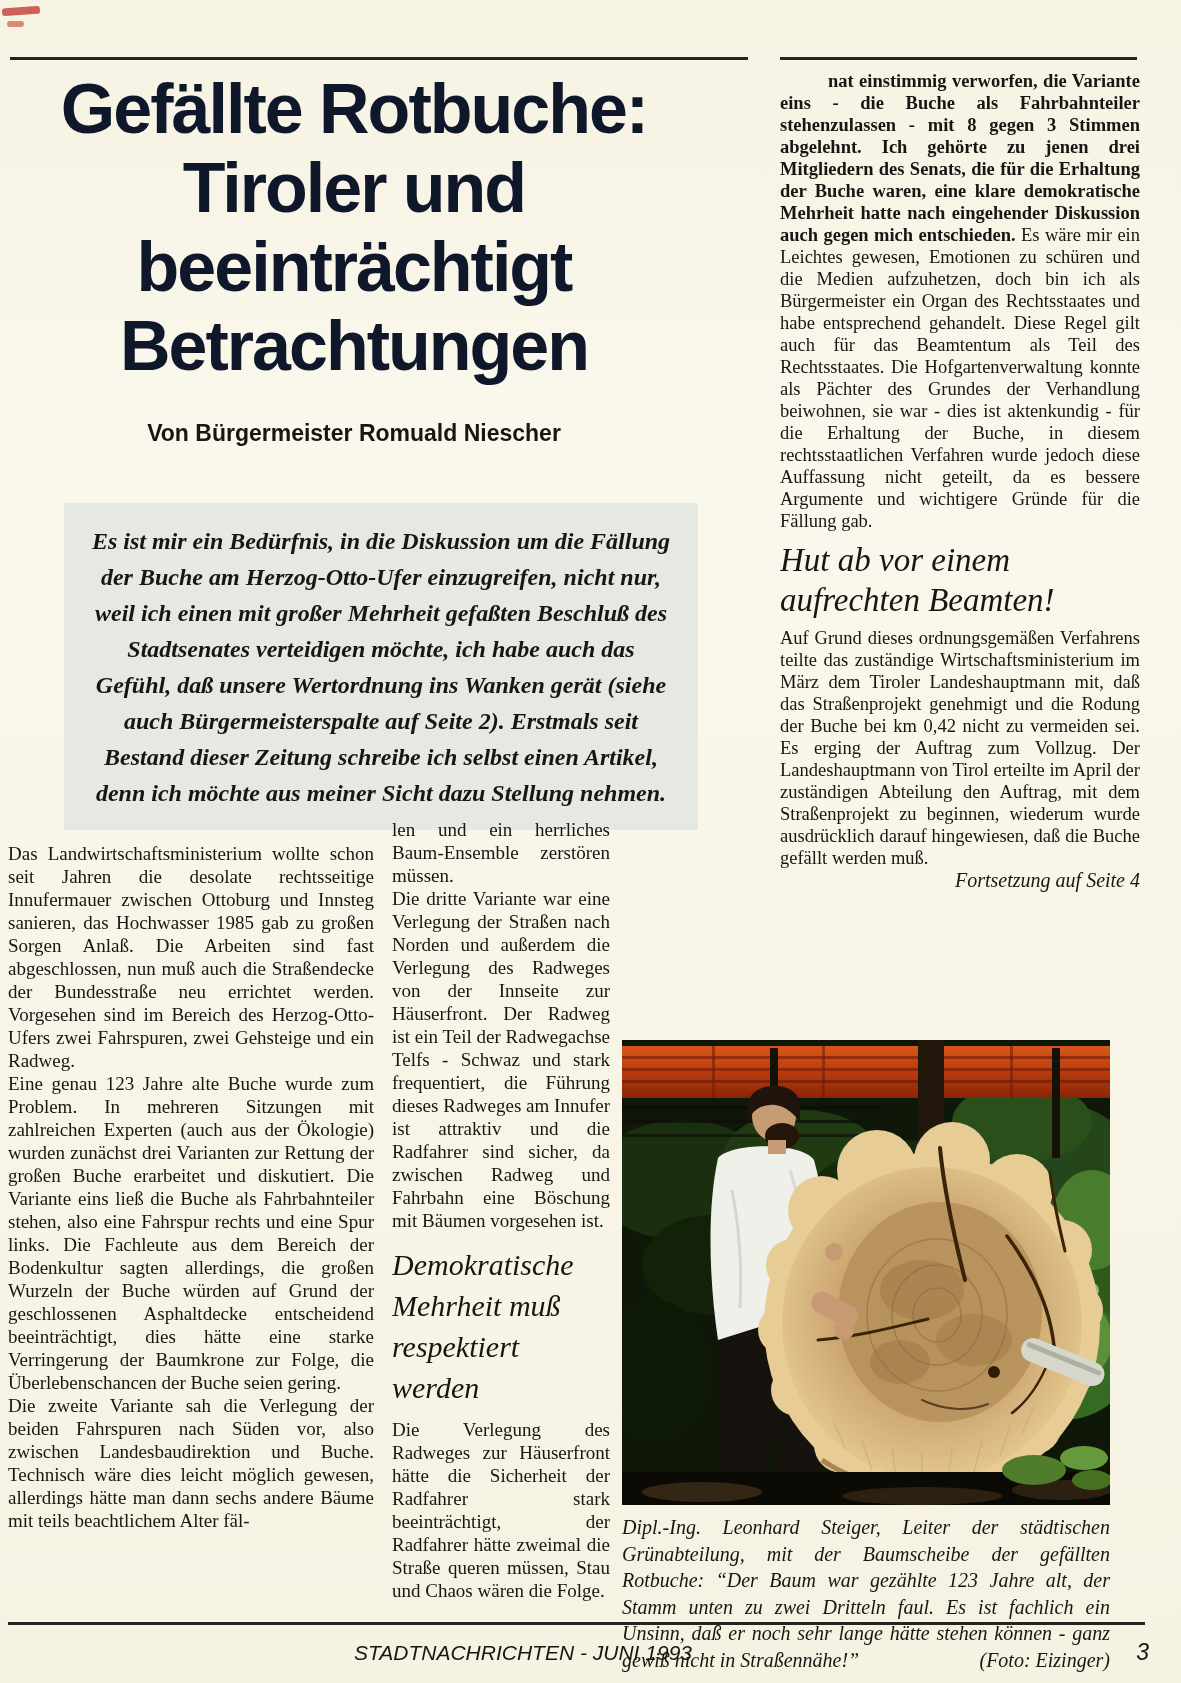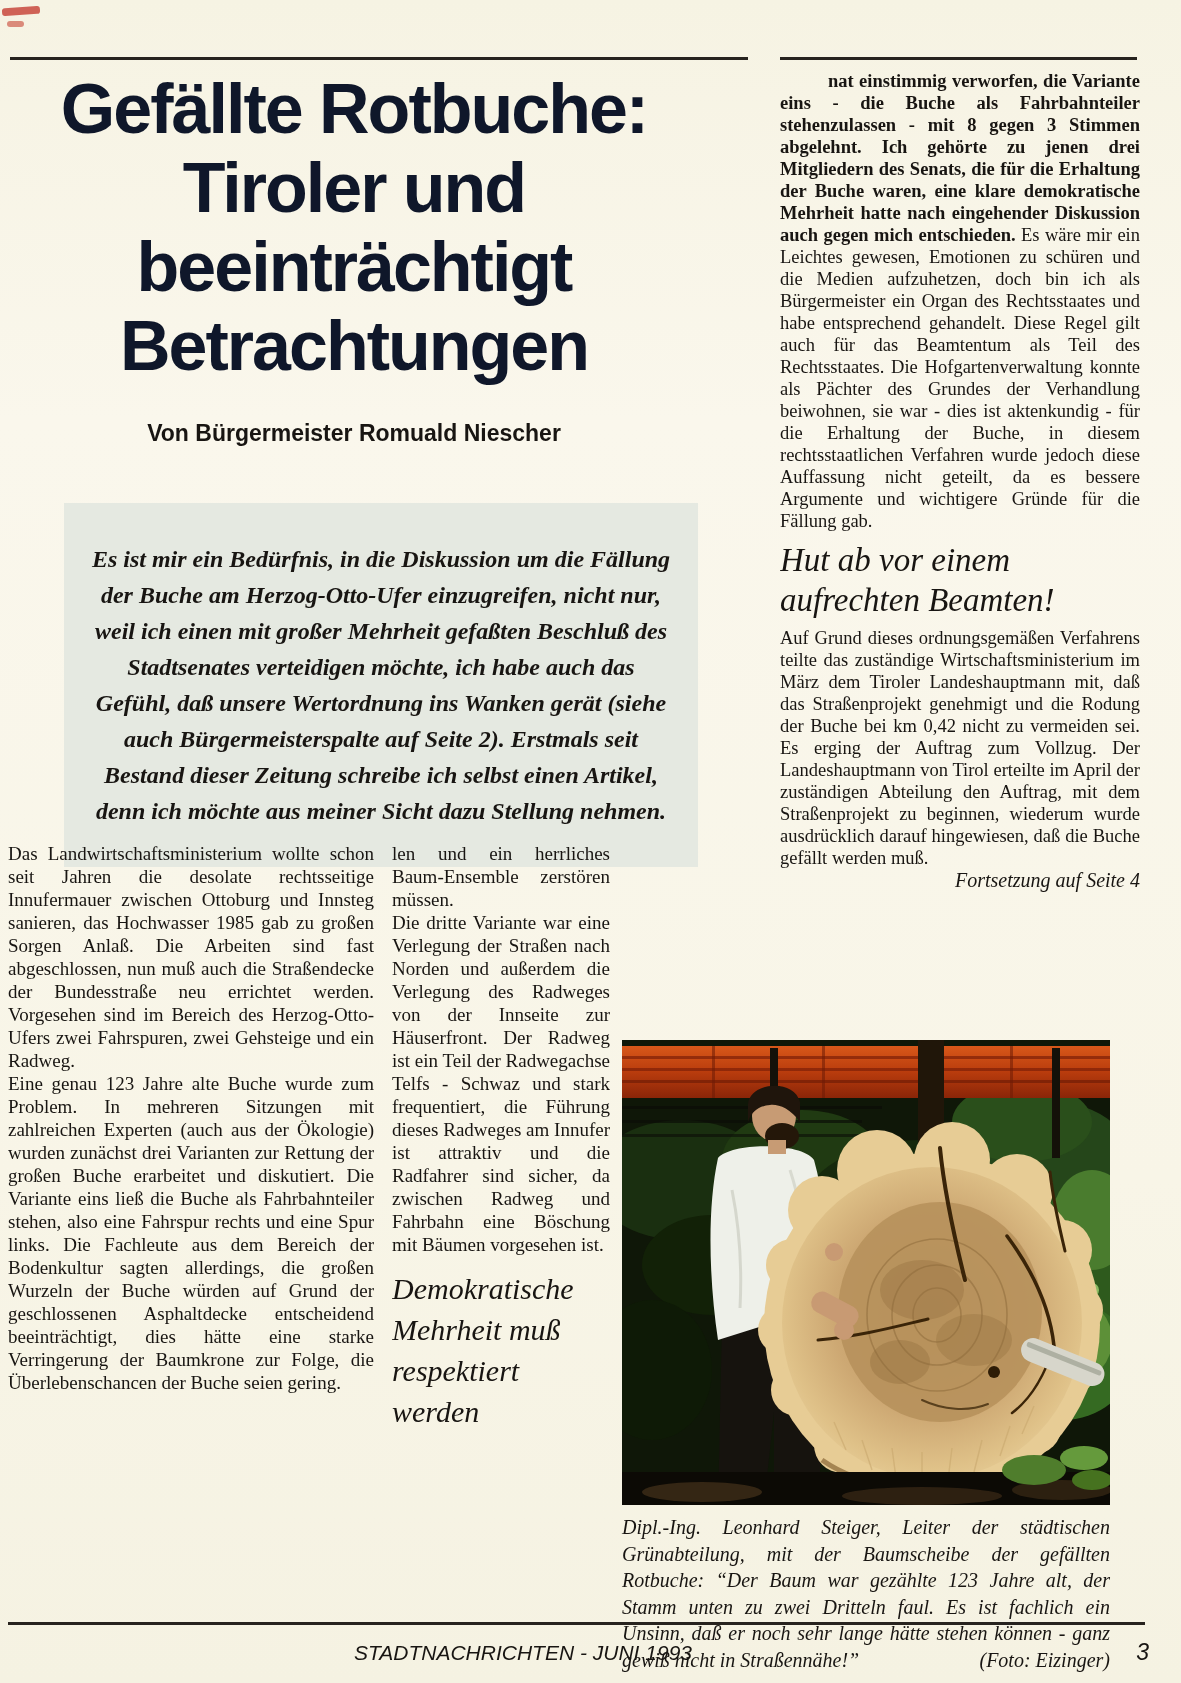--- a/index.html
+++ b/index.html
@@ -15,33 +15,33 @@
     left:28px; top:70px; width:652px; text-align:center;
     font-family:"Liberation Sans", sans-serif;
     font-weight:600; font-size:70px; line-height:79px; letter-spacing:-2px;
   }
   .byline {
     left:28px; top:420px; width:652px; text-align:center;
     font-family:"Liberation Sans", sans-serif; font-weight:bold; font-size:23px;
   }
   
   .introbox {
-    left:64px; top:503px; width:634px; height:364px; background:#e5e9e1;
+    left:64px; top:503px; width:634px; height:327px; background:#e5e9e1;
     display:flex; align-items:center; justify-content:center;
   }
   .introbox p {
     margin:0; padding:10px 24px; text-align:center;
     font-style:italic; font-weight:bold; font-size:24px; line-height:36px;
   }
   
   .col { text-align:justify; font-size:19px; line-height:23px; overflow:hidden; }
   .col p { margin:0; }
   .b { font-weight:bold;margin-left:48px; }
   .col-left   { left:8px;   top:842px; width:366px; height:784px; }
-  .col-middle { left:392px; top:842px; width:360px; height:784px; }
+  .col-middle { left:392px; top:818px; width:360px; height:784px; }
   .col-right  { left:780px; top:70px;  width:360px; height:960px; font-size:18.5px; line-height:22px;}
   .photo-push { float:right; clear:right; width:142px; height:586px; margin-top:198px; }
   .mid-heading {
     font-style:italic; font-size:30px; line-height:41px; font-weight:400;
     text-align:left; margin:12px 0 10px 0;
   }
   .right-heading {
     font-style:italic; font-size:33px; line-height:40px; font-weight:400;
     text-align:left; margin:8px 0 7px 0;
   }
@@ -86,27 +86,29 @@
 
 <div class="abs byline">Von Bürgermeister Romuald Niescher</div>
 
 <div class="abs introbox">
   <p>Es ist mir ein Bedürfnis, in die Diskussion um die Fällung der Buche am Herzog-Otto-Ufer einzugreifen, nicht nur, weil ich einen mit großer Mehrheit gefaßten Beschluß des Stadtsenates verteidigen möchte, ich habe auch das Gefühl, daß unsere Wertordnung ins Wanken gerät (siehe auch Bürgermeisterspalte auf Seite 2). Erstmals seit Bestand dieser Zeitung schreibe ich selbst einen Artikel, denn ich möchte aus meiner Sicht dazu Stellung nehmen.</p>
 </div>
 
 <div class="abs col col-left">
   <p>Das Landwirtschaftsministerium wollte schon seit Jahren die desolate rechtsseitige Innufermauer zwischen Ottoburg und Innsteg sanieren, das Hochwasser 1985 gab zu großen Sorgen Anlaß. Die Arbeiten sind fast abgeschlossen, nun muß auch die Straßendecke der Bundesstraße neu errichtet werden. Vorgesehen sind im Bereich des Herzog-Otto-Ufers zwei Fahrspuren, zwei Gehsteige und ein Radweg.</p>
   <p>Eine genau 123 Jahre alte Buche wurde zum Problem. In mehreren Sitzungen mit zahlreichen Experten (auch aus der Ökologie) wurden zunächst drei Varianten zur Rettung der großen Buche erarbeitet und diskutiert. Die Variante eins ließ die Buche als Fahrbahnteiler stehen, also eine Fahrspur rechts und eine Spur links. Die Fachleute aus dem Bereich der Bodenkultur sagten allerdings, die großen Wurzeln der Buche würden auf Grund der geschlossenen Asphaltdecke entscheidend beeinträchtigt, dies hätte eine starke Verringerung der Baumkrone zur Folge, die Überlebenschancen der Buche seien gering.</p>
+  <p>Die zweite Variante sah die Verlegung der beiden Fahrspuren nach Süden vor, also zwischen Landesbaudirektion und Buche. Technisch wäre dies leicht möglich gewesen, allerdings hätte man dann sechs andere Bäume mit teils beachtlichem Alter fäl-</p>
 </div>
 
 <div class="abs col col-middle">
   <div class="photo-push"></div>
   <p>len und ein herrliches Baum-Ensemble zerstören müssen.</p>
   <p>Die dritte Variante war eine Verlegung der Straßen nach Norden und außerdem die Verlegung des Radweges von der Innseite zur Häuserfront. Der Radweg ist ein Teil der Radwegachse Telfs - Schwaz und stark frequentiert, die Führung dieses Radweges am Innufer ist attraktiv und die Radfahrer sind sicher, da zwischen Radweg und Fahrbahn eine Böschung mit Bäumen vorgesehen ist.</p>
   <h3 class="mid-heading">Demokratische Mehrheit muß respektiert werden</h3>
+  <p>Die Verlegung des Radweges zur Häuserfront hätte die Sicherheit der Radfahrer stark beeinträchtigt, der Radfahrer hätte zweimal die Straße queren müssen, Stau und Chaos wären die Folge.</p>
 
 </div>
 
 <div class="abs col col-right">
   <p><span class="b">nat einstimmig verworfen, die Variante eins - die Buche als Fahrbahnteiler stehenzulassen - mit 8 gegen 3 Stimmen abgelehnt. Ich gehörte zu jenen drei Mitgliedern des Senats, die für die Erhaltung der Buche waren, eine klare demokratische Mehrheit hatte nach eingehender Diskussion auch gegen mich entschieden. </span><span>Es wäre mir ein Leichtes gewesen, Emotionen zu schüren und die Medien aufzuhetzen, doch bin ich als Bürgermeister ein Organ des Rechtsstaates und habe entsprechend gehandelt. Diese Regel gilt auch für das Beamtentum als Teil des Rechtsstaates. Die Hofgartenverwaltung konnte als Pächter des Grundes der Verhandlung beiwohnen, sie war - dies ist aktenkundig - für die Erhaltung der Buche, in diesem rechtsstaatlichen Verfahren wurde jedoch diese Auffassung nicht geteilt, da es bessere Argumente und wichtigere Gründe für die Fällung gab.</span></p>
   <h3 class="right-heading">Hut ab vor einem aufrechten Beamten!</h3>
   <p>Auf Grund dieses ordnungsgemäßen Verfahrens teilte das zuständige Wirtschaftsministerium im März dem Tiroler Landeshauptmann mit, daß das Straßenprojekt genehmigt und die Rodung der Buche bei km 0,42 nicht zu vermeiden sei. Es erging der Auftrag zum Vollzug. Der Landeshauptmann von Tirol erteilte im April der zuständigen Abteilung den Auftrag, mit dem Straßenprojekt zu beginnen, wiederum wurde ausdrücklich darauf hingewiesen, daß die Buche gefällt werden muß.</p>
   <p class="continuation">Fortsetzung auf Seite 4</p>
 </div>
 

